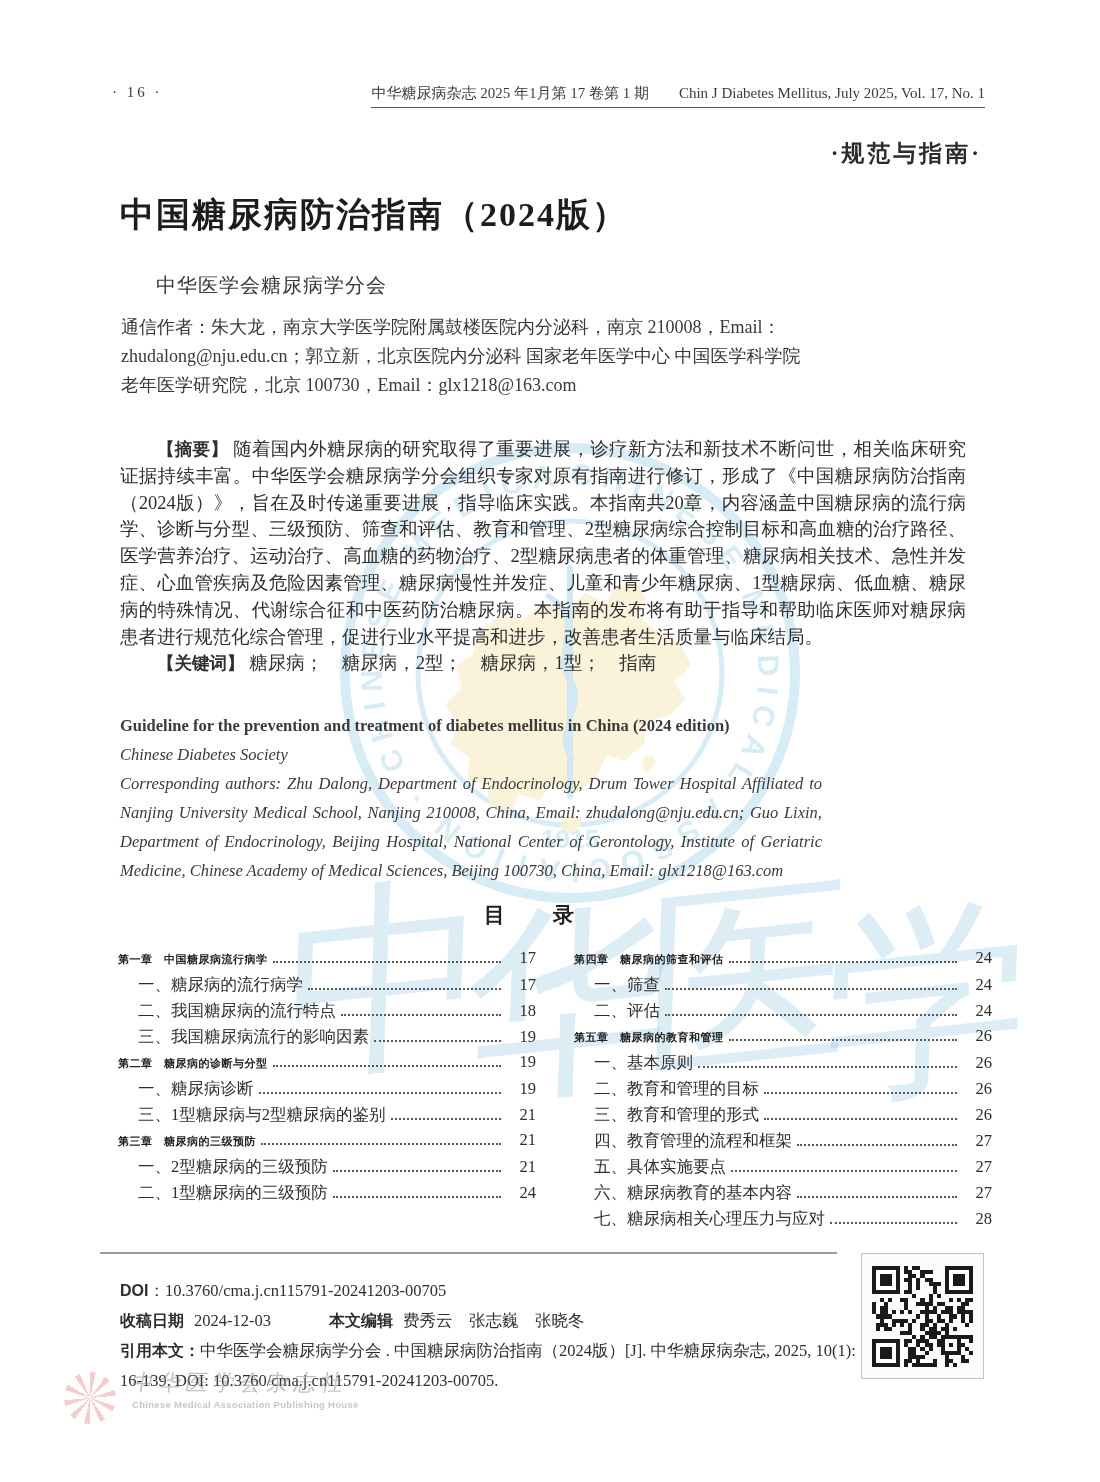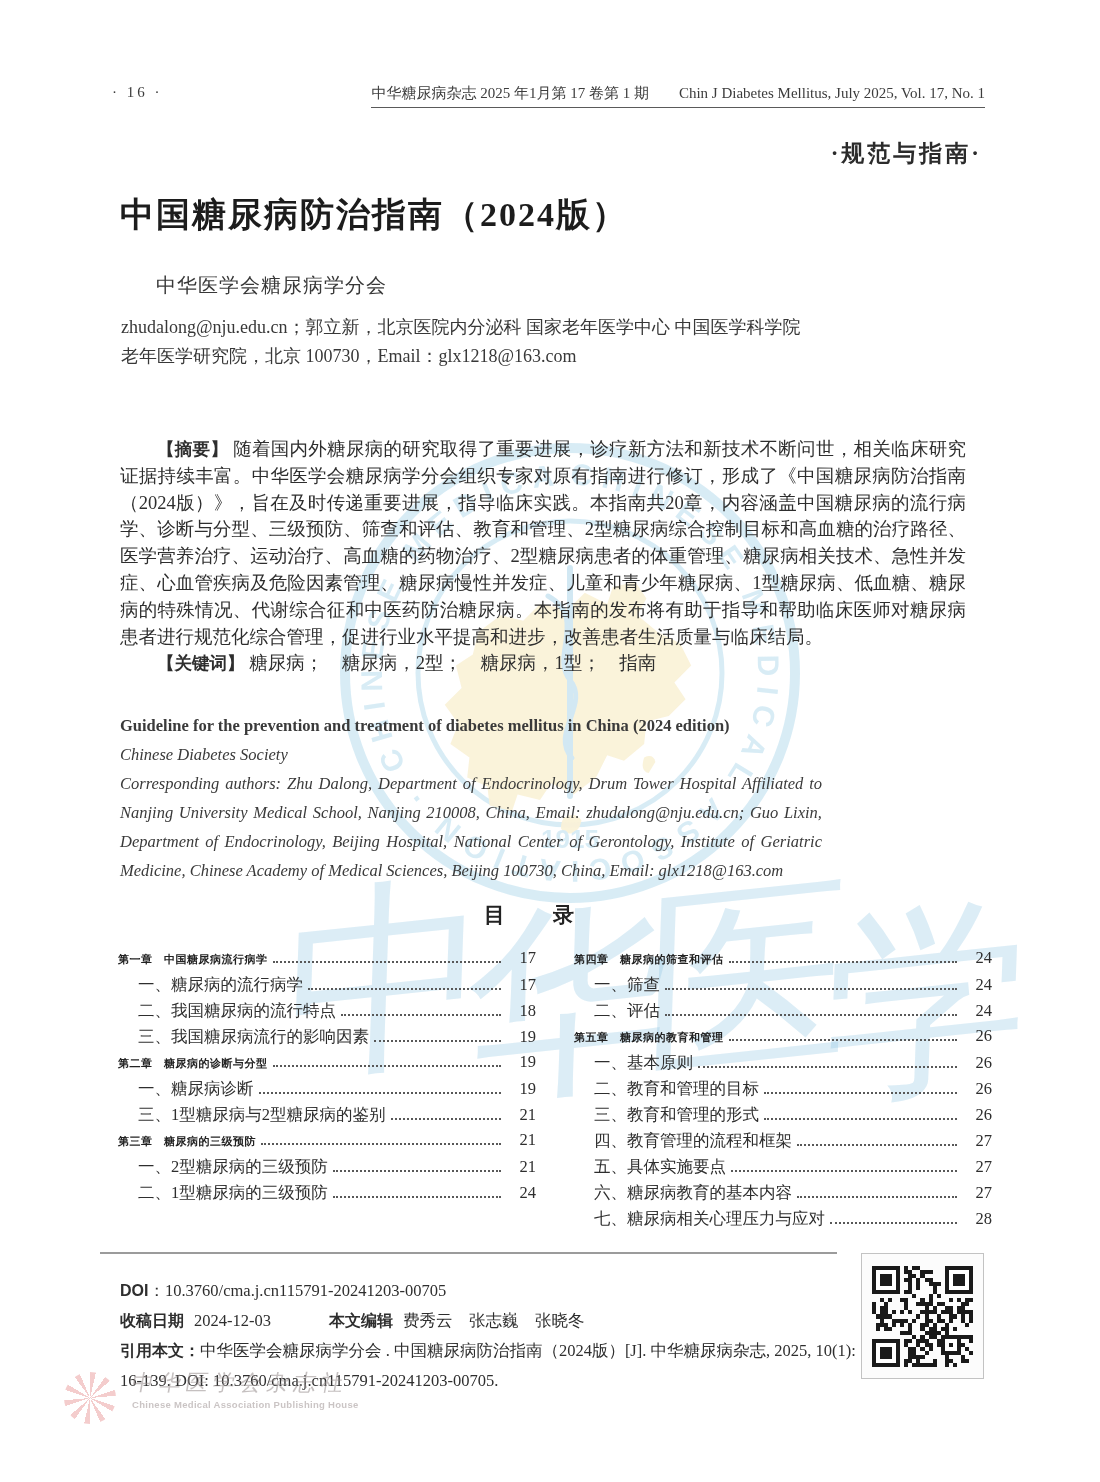--- a/index.html
+++ b/index.html
@@ -120,20 +120,21 @@
     <div class="page-header">
       <span class="pg-num">· 16 ·</span>
       <span class="journal">中华糖尿病杂志 2025 年1月第 17 卷第 1 期　　Chin J Diabetes Mellitus, July 2025, Vol. 17, No. 1</span>
     </div>
     <div class="section-label">·规范与指南·</div>
 
     <h1 class="title">中国糖尿病防治指南（2024版）</h1>
     <div class="authors">中华医学会糖尿病学分会</div>
     <div class="correspondence">
 
+    <div class="corr-line c1">通信作者：朱大龙，南京大学医学院附属鼓楼医院内分泌科，南京 210008，Email：</div>
         <div class="corr-line c2">zhudalong@nju.edu.cn；郭立新，北京医院内分泌科 国家老年医学中心 中国医学科学院</div>
         <div class="corr-line c3">老年医学研究院，北京 100730，Email：glx1218@163.com</div>
       </div>
 
     <div class="abstract">
       <p><span class="lbl">【摘要】</span><span> 随着国内外糖尿病的研究取得了重要进展，诊疗新方法和新技术不断问世，相关临床研究证据持续丰富。中华医学会糖尿病学分会组织专家对原有指南进行修订，形成了《中国糖尿病防治指南（2024版）》，旨在及时传递重要进展，指导临床实践。本指南共20章，内容涵盖中国糖尿病的流行病学、诊断与分型、三级预防、筛查和评估、教育和管理、2型糖尿病综合控制目标和高血糖的治疗路径、医学营养治疗、运动治疗、高血糖的药物治疗、2型糖尿病患者的体重管理、糖尿病相关技术、急性并发症、心血管疾病及危险因素管理、糖尿病慢性并发症、儿童和青少年糖尿病、1型糖尿病、低血糖、糖尿病的特殊情况、代谢综合征和中医药防治糖尿病。本指南的发布将有助于指导和帮助临床医师对糖尿病患者进行规范化综合管理，促进行业水平提高和进步，改善患者生活质量与临床结局。</span></p>
       <p class="kw"><span class="lbl">【关键词】</span><span> 糖尿病；　糖尿病，2型；　糖尿病，1型；　指南</span></p>
     </div>
 
     <div class="english">

